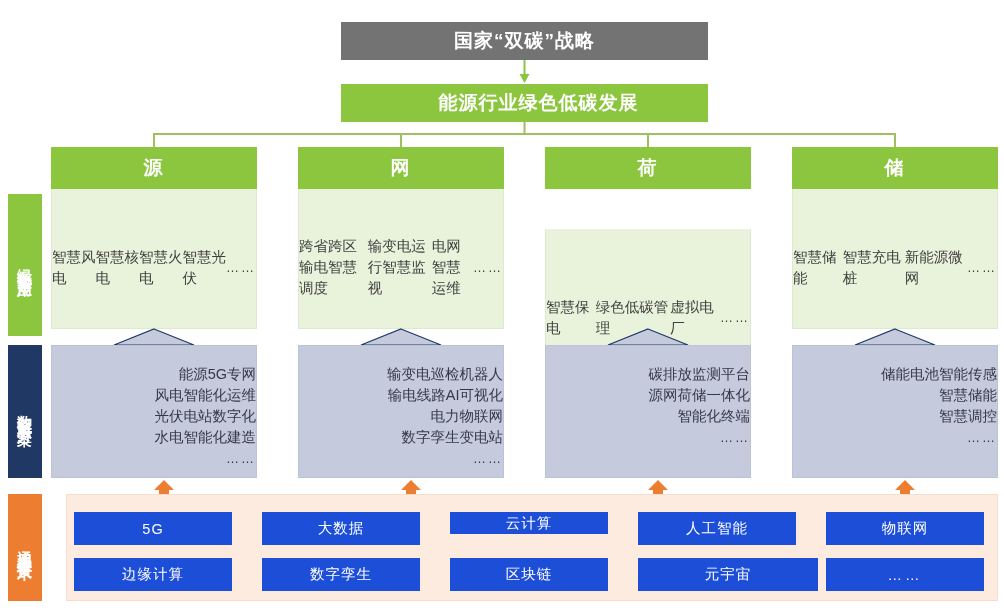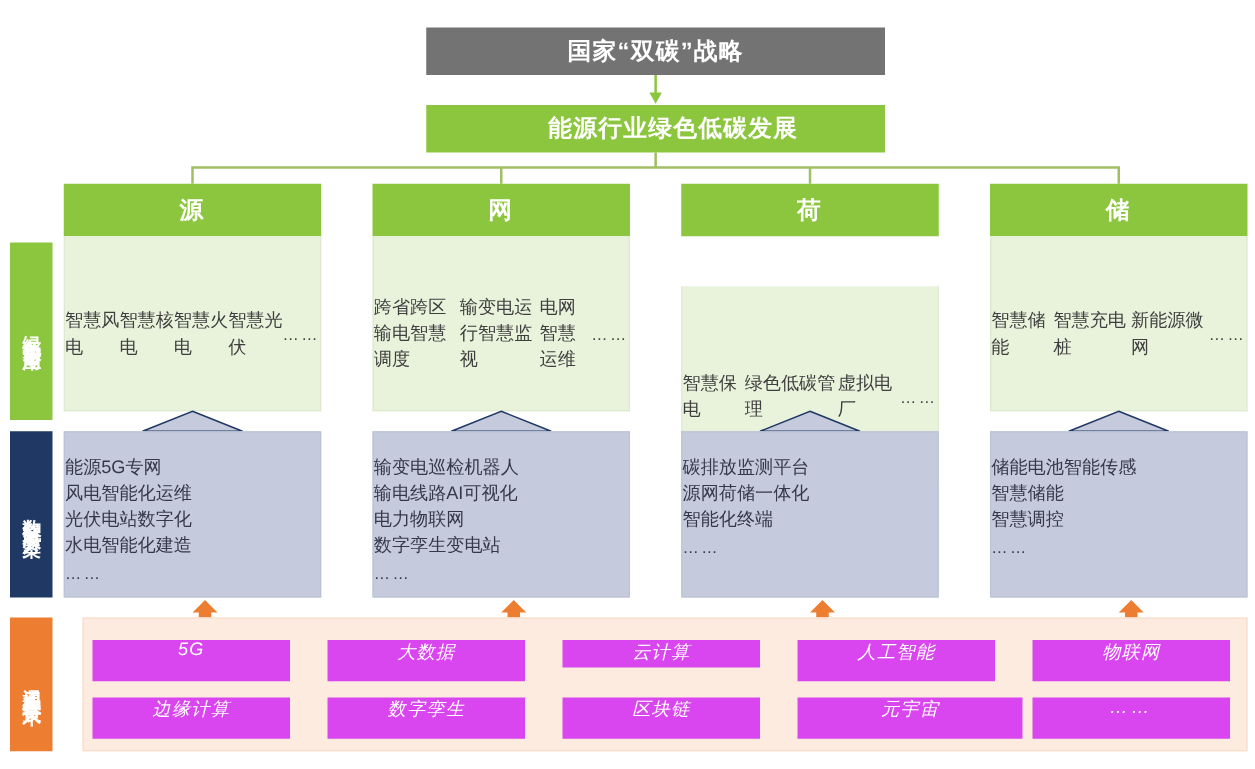--- a/index.html
+++ b/index.html
@@ -61,21 +61,21 @@
     color: #3f3f3f;
   }
   .cell-green .dots { letter-spacing: 2px; font-size: 13px; }
 
   
   .cell-blue {
     background: #c5cbdc;
     border: 1px solid #bcc3d6;
     display: flex;
     flex-direction: column;
-    align-items: flex-start;
+    align-items: flex-end;
     justify-content: flex-start;
     padding-top: 18px;
     font-size: 14.5px;
     line-height: 21px;
     color: #35384a;
   }
   .cell-blue .dots { letter-spacing: 2px; font-size: 13px; }
 
   
   .side-label {
@@ -94,27 +94,27 @@
   .side-green { background: #8cc63e; }
   .side-blue  { background: #1f3864; }
   .side-orange{ background: #ed7d31; }
 
   
   .tech-panel {
     background: #fdebdf;
     border: 1px solid #f7ddcb;
   }
   .tech-chip {
-    background: #d946ef;
+    background: #1d4ed8;
     color: #ffffff;
     font-size: 14.5px;
     display: flex;
+    align-items: center;
     justify-content: center;
     letter-spacing: 1px;
-    font-style: italic;
   }
   .tech-chip.dots { letter-spacing: 3px; }
   svg.conn { position: absolute; overflow: visible; }
 </style>
 </head>
 <body>
 
 <div id="canvas">
 
   <div class="abs top-box" style="left:341px; top:22px; width:367px; height:38px;">

